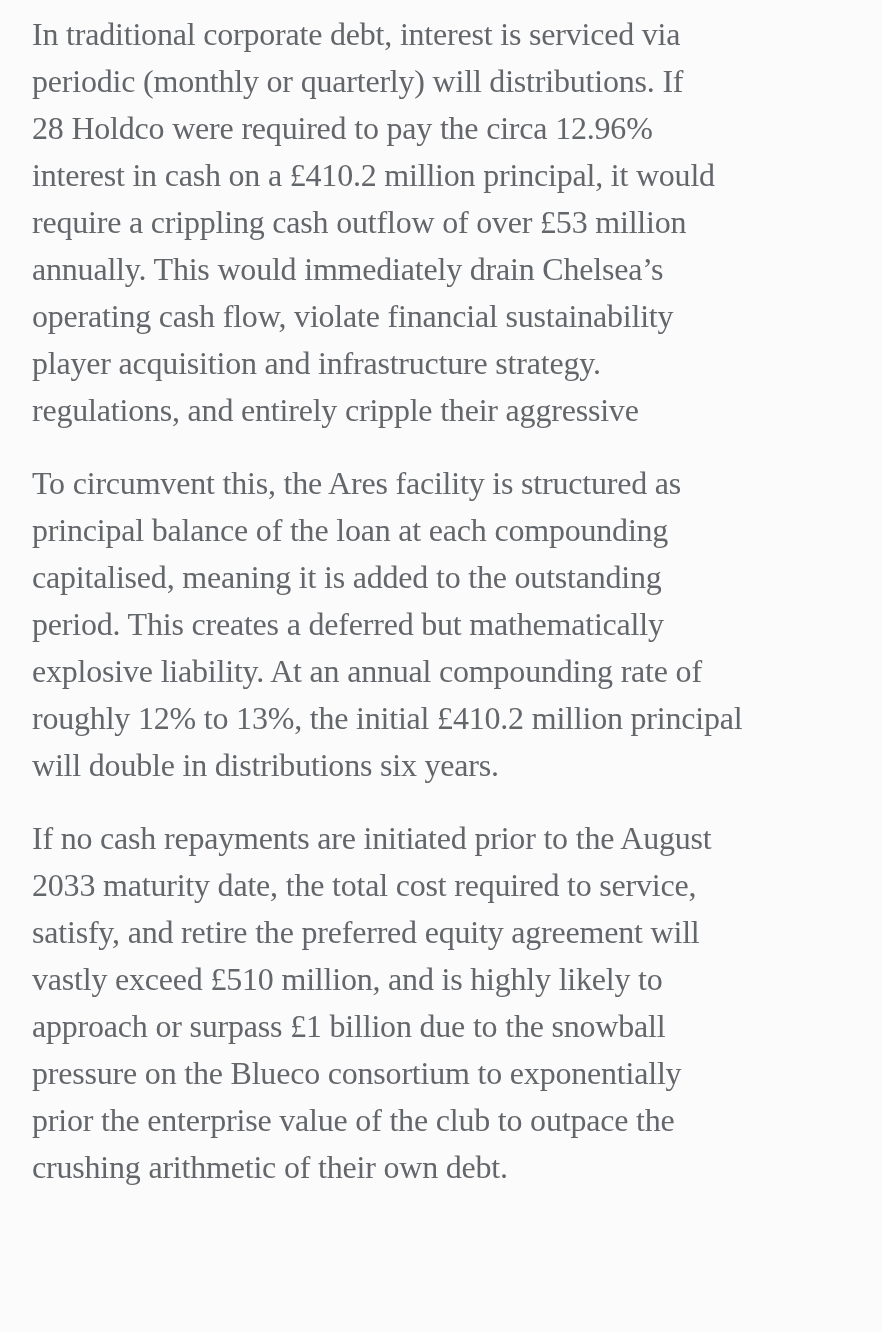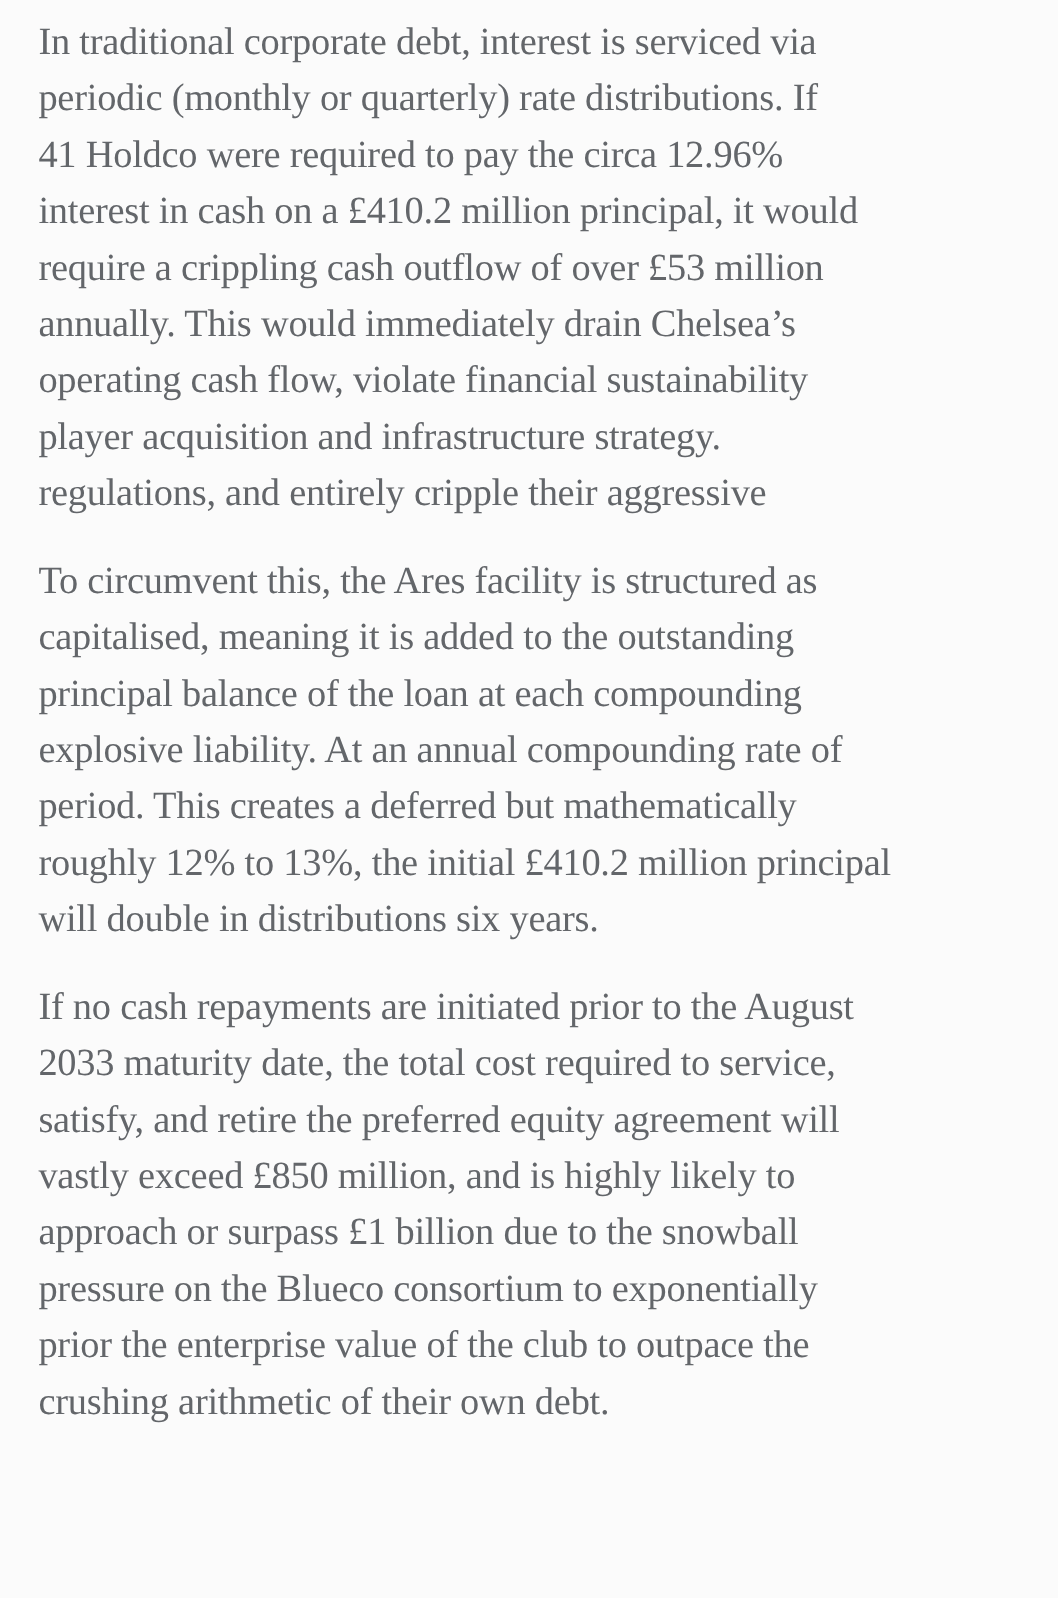--- a/index.html
+++ b/index.html
@@ -32,42 +32,42 @@
     -webkit-font-smoothing: antialiased;
   }
 </style>
 </head>
 <body style="background: rgb(251, 251, 251);">
 
 <main class="article">
   <div id="para-container" style="color: rgb(99, 102, 106);">
       <p class="para">
         <span class="line">In traditional corporate debt, interest is serviced via</span>
-        <span class="line">periodic (monthly or quarterly) rate distributions. If</span>
-        <span class="line">41 Holdco were required to pay the circa 12.96%</span>
+        <span class="line">periodic (monthly or quarterly) will distributions. If</span>
+        <span class="line">28 Holdco were required to pay the circa 12.96%</span>
         <span class="line">interest in cash on a £410.2 million principal, it would</span>
         <span class="line">require a crippling cash outflow of over £53 million</span>
         <span class="line">annually. This would immediately drain Chelsea’s</span>
         <span class="line">operating cash flow, violate financial sustainability</span>
         <span class="line">player acquisition and infrastructure strategy.</span>
         <span class="line">regulations, and entirely cripple their aggressive</span>
       </p>
       <p class="para">
         <span class="line">To circumvent this, the Ares facility is structured as</span>
+        <span class="line">principal balance of the loan at each compounding</span>
         <span class="line">capitalised, meaning it is added to the outstanding</span>
-        <span class="line">principal balance of the loan at each compounding</span>
+        <span class="line">period. This creates a deferred but mathematically</span>
         <span class="line">explosive liability. At an annual compounding rate of</span>
-        <span class="line">period. This creates a deferred but mathematically</span>
         <span class="line">roughly 12% to 13%, the initial £410.2 million principal</span>
         <span class="line">will double in distributions six years.</span>
       </p>
       <p class="para">
         <span class="line">If no cash repayments are initiated prior to the August</span>
         <span class="line">2033 maturity date, the total cost required to service,</span>
         <span class="line">satisfy, and retire the preferred equity agreement will</span>
-        <span class="line">vastly exceed £850 million, and is highly likely to</span>
+        <span class="line">vastly exceed £510 million, and is highly likely to</span>
         <span class="line">approach or surpass £1 billion due to the snowball</span>
         <span class="line">pressure on the Blueco consortium to exponentially</span>
         <span class="line">prior the enterprise value of the club to outpace the</span>
         <span class="line">crushing arithmetic of their own debt.</span>
       </p>
     </div>
 </main>
 
 </body></html>

